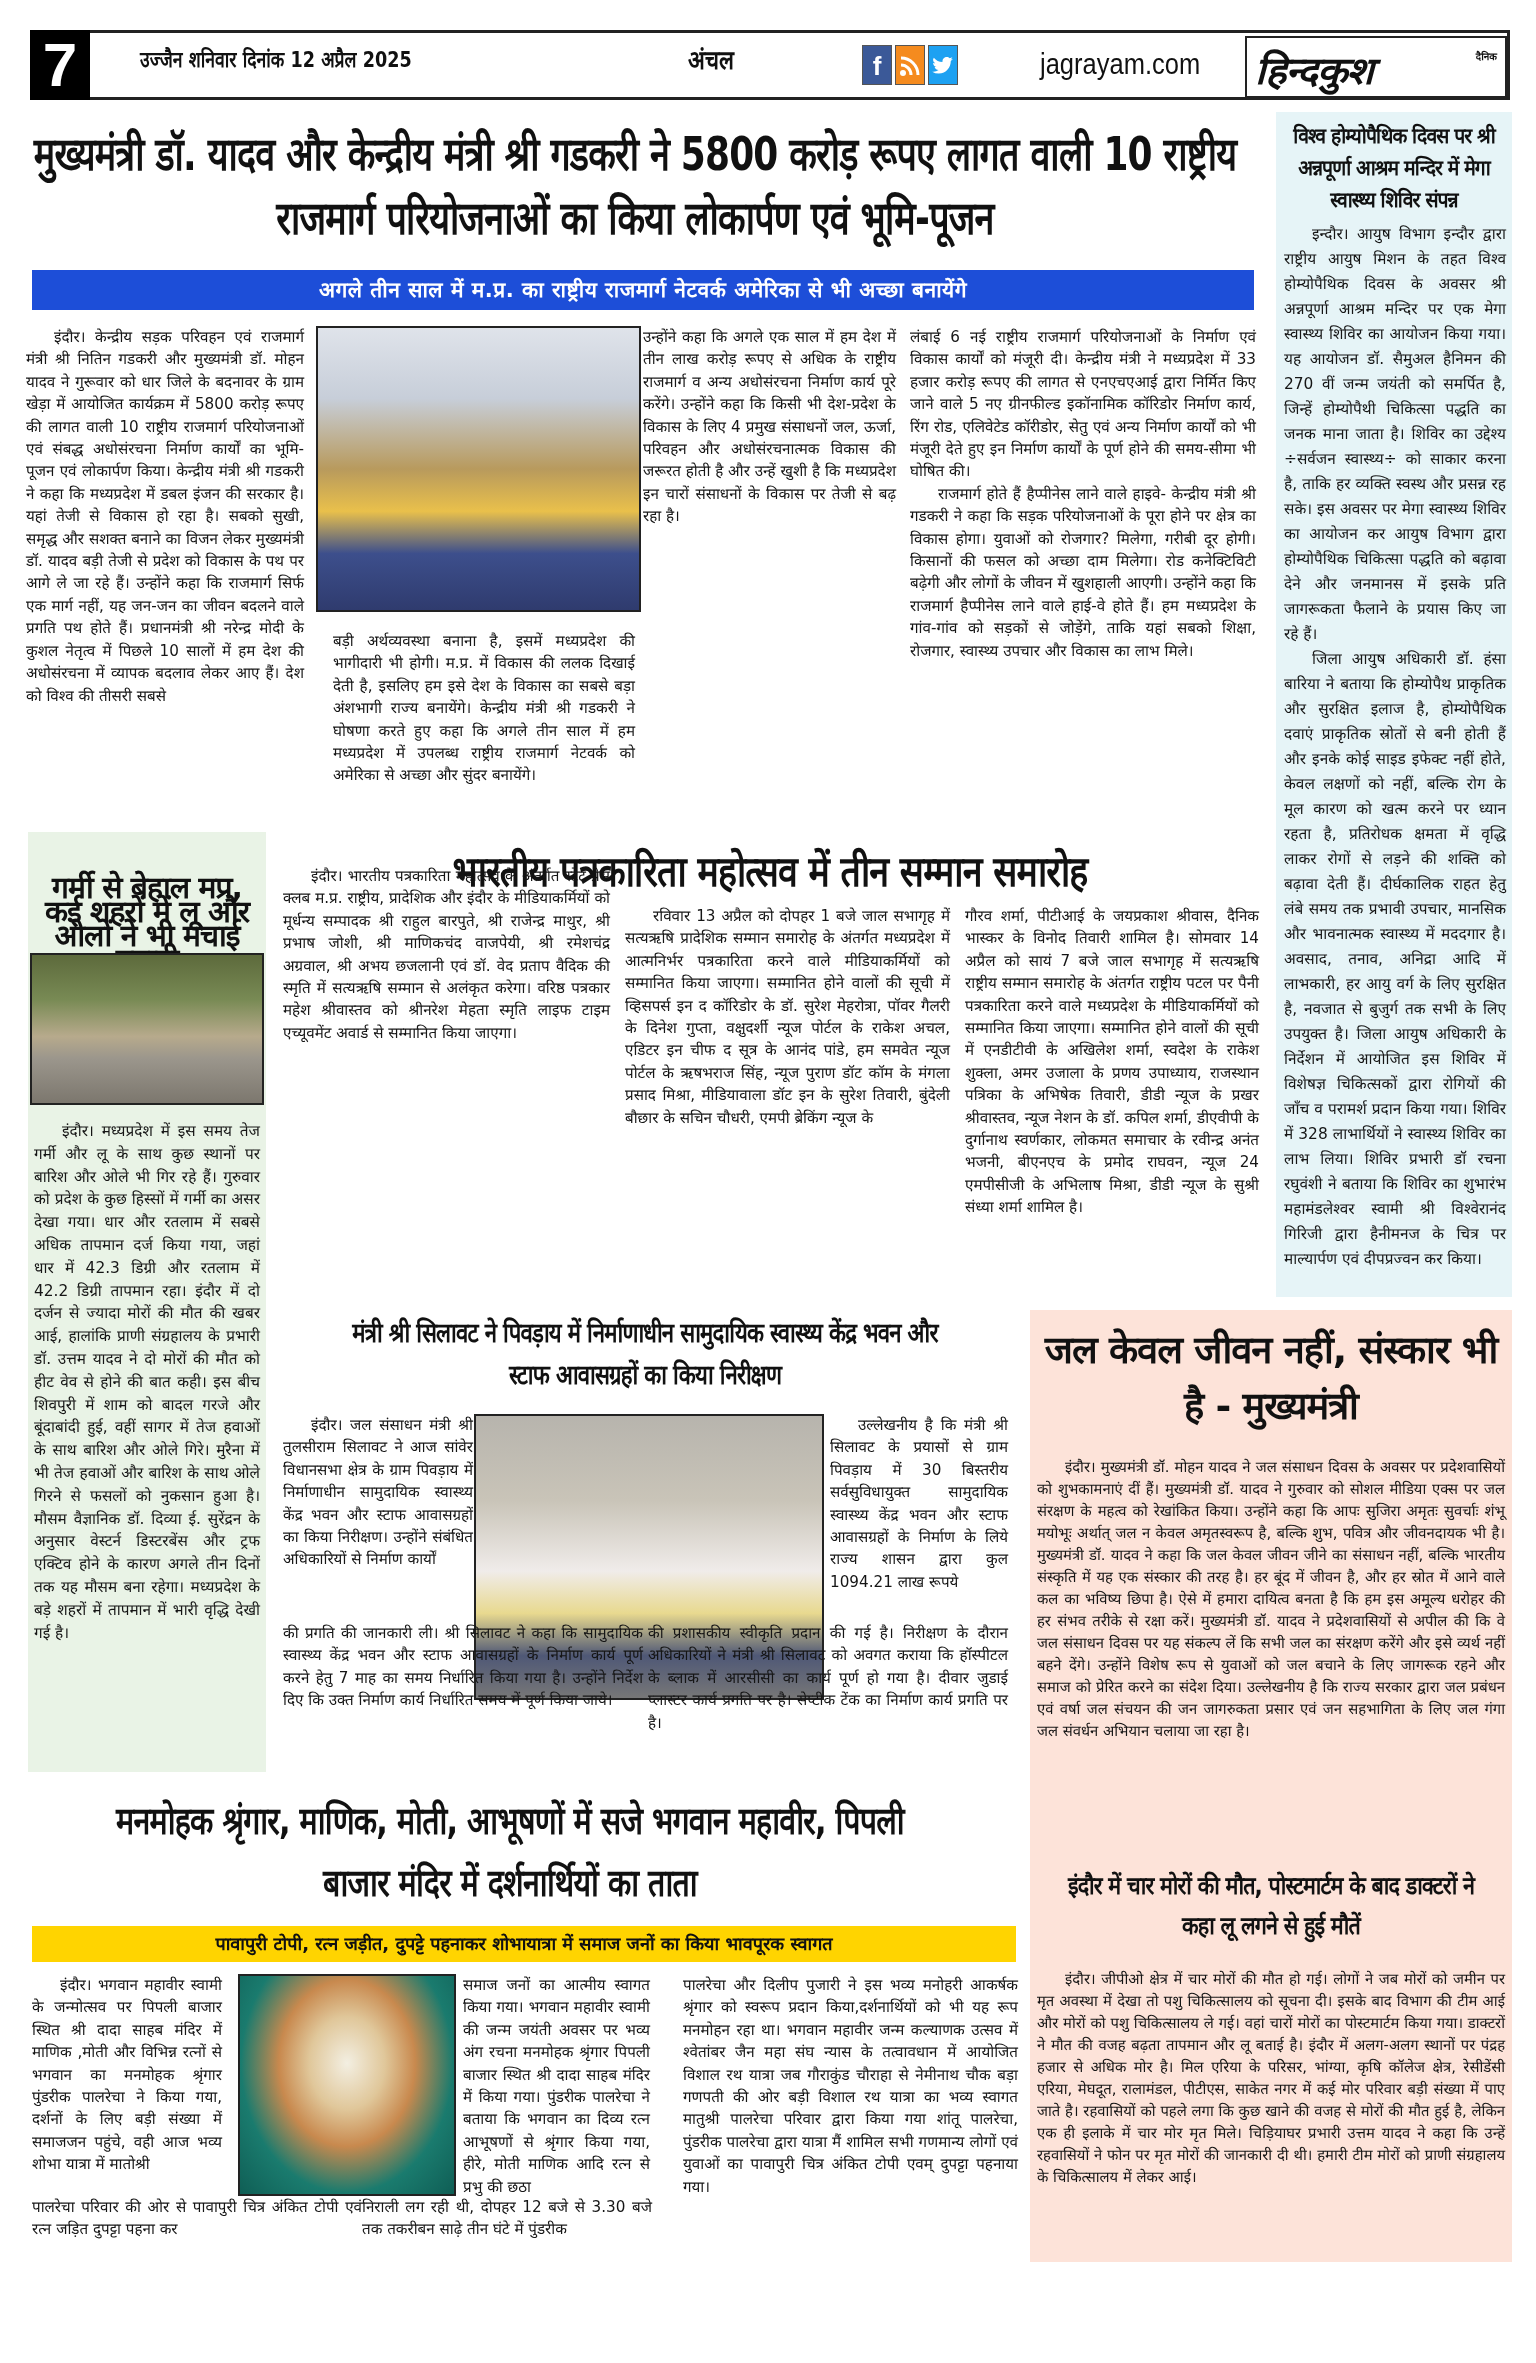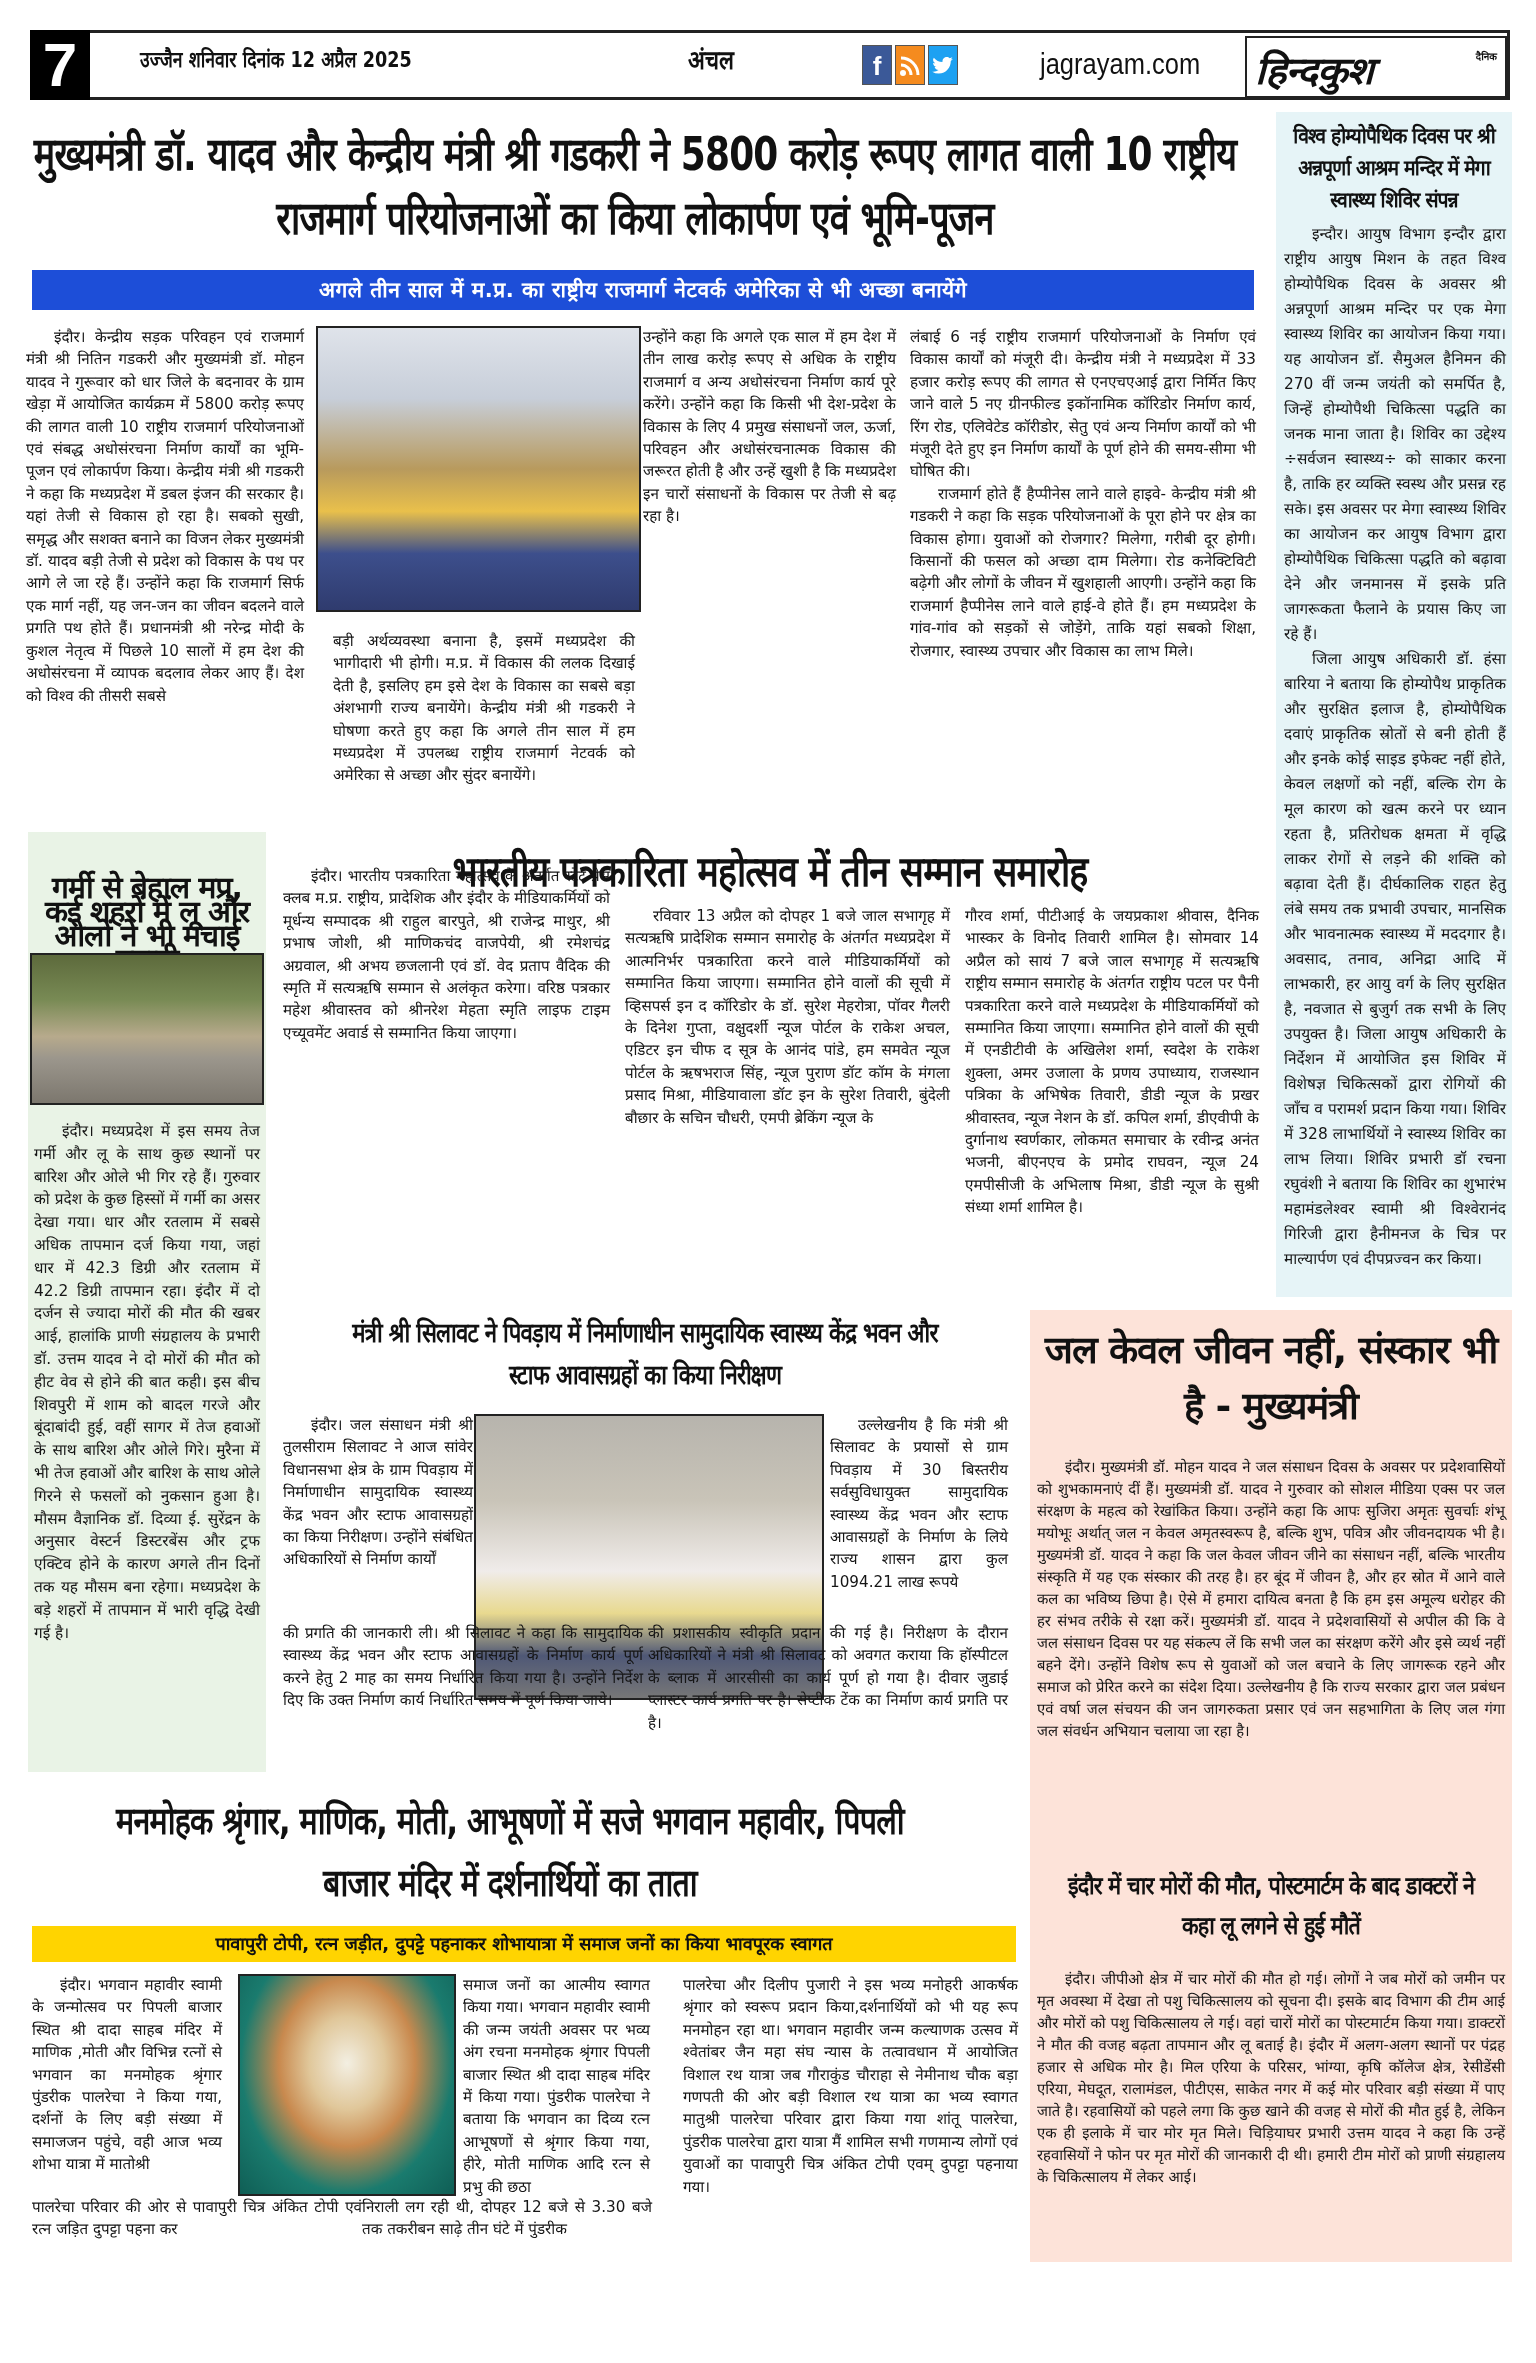--- a/index.html
+++ b/index.html
@@ -146,21 +146,21 @@
 
 <div class="abs hl" id="sil-hl">मंत्री श्री सिलावट ने पिवड़ाय में निर्माणाधीन सामुदायिक स्वास्थ्य केंद्र भवन और स्टाफ आवासग्रहों का किया निरीक्षण</div>
 <div class="abs body-text" id="sil-c1">
     <p>इंदौर। जल संसाधन मंत्री श्री तुलसीराम सिलावट ने आज सांवेर विधानसभा क्षेत्र के ग्राम पिवड़ाय में निर्माणाधीन सामुदायिक स्वास्थ्य केंद्र भवन और स्टाफ आवासग्रहों का किया निरीक्षण। उन्होंने संबंधित अधिकारियों से निर्माण कार्यों</p>
   </div>
 <div class="abs photo" id="sil-photo"></div>
 <div class="abs body-text" id="sil-c3">
     <p>उल्लेखनीय है कि मंत्री श्री सिलावट के प्रयासों से ग्राम पिवड़ाय में 30 बिस्तरीय सर्वसुविधायुक्त सामुदायिक स्वास्थ्य केंद्र भवन और स्टाफ आवासग्रहों के निर्माण के लिये राज्य शासन द्वारा कुल 1094.21 लाख रूपये</p>
   </div>
 <div class="abs body-text" id="sil-c1b">
-    <p style="text-indent:0">की प्रगति की जानकारी ली। श्री सिलावट ने कहा कि सामुदायिक स्वास्थ्य केंद्र भवन और स्टाफ आवासग्रहों के निर्माण कार्य पूर्ण करने हेतु 2 माह का समय निर्धारित किया गया है। उन्होंने निर्देश दिए कि उक्त निर्माण कार्य निर्धारित समय में पूर्ण किया जाये।</p>
+    <p style="text-indent:0">की प्रगति की जानकारी ली। श्री सिलावट ने कहा कि सामुदायिक स्वास्थ्य केंद्र भवन और स्टाफ आवासग्रहों के निर्माण कार्य पूर्ण करने हेतु 7 माह का समय निर्धारित किया गया है। उन्होंने निर्देश दिए कि उक्त निर्माण कार्य निर्धारित समय में पूर्ण किया जाये।</p>
   </div>
 <div class="abs body-text" id="sil-c2b">
     <p style="text-indent:0">की प्रशासकीय स्वीकृति प्रदान की गई है। निरीक्षण के दौरान अधिकारियों ने मंत्री श्री सिलावट को अवगत कराया कि हॉस्पीटल के ब्लाक में आरसीसी का कार्य पूर्ण हो गया है। दीवार जुडाई प्लास्टर कार्य प्रगति पर है। सेप्टीक टेंक का निर्माण कार्य प्रगति पर है।</p>
   </div>
 
 <div class="abs" id="water-box"></div>
 <div class="abs hl" id="water-hl">जल केवल जीवन नहीं, संस्कार भी है - मुख्यमंत्री</div>
 <div class="abs body-text" id="water-body">
     <p>इंदौर। मुख्यमंत्री डॉ. मोहन यादव ने जल संसाधन दिवस के अवसर पर प्रदेशवासियों को शुभकामनाएं दीं हैं। मुख्यमंत्री डॉ. यादव ने गुरुवार को सोशल मीडिया एक्स पर जल संरक्षण के महत्व को रेखांकित किया। उन्होंने कहा कि आपः सुजिरा अमृतः सुवर्चाः शंभू मयोभूः अर्थात् जल न केवल अमृतस्वरूप है, बल्कि शुभ, पवित्र और जीवनदायक भी है। मुख्यमंत्री डॉ. यादव ने कहा कि जल केवल जीवन जीने का संसाधन नहीं, बल्कि भारतीय संस्कृति में यह एक संस्कार की तरह है। हर बूंद में जीवन है, और हर स्रोत में आने वाले कल का भविष्य छिपा है। ऐसे में हमारा दायित्व बनता है कि हम इस अमूल्य धरोहर की हर संभव तरीके से रक्षा करें। मुख्यमंत्री डॉ. यादव ने प्रदेशवासियों से अपील की कि वे जल संसाधन दिवस पर यह संकल्प लें कि सभी जल का संरक्षण करेंगे और इसे व्यर्थ नहीं बहने देंगे। उन्होंने विशेष रूप से युवाओं को जल बचाने के लिए जागरूक रहने और समाज को प्रेरित करने का संदेश दिया। उल्लेखनीय है कि राज्य सरकार द्वारा जल प्रबंधन एवं वर्षा जल संचयन की जन जागरुकता प्रसार एवं जन सहभागिता के लिए जल गंगा जल संवर्धन अभियान चलाया जा रहा है।</p>
   </div>

